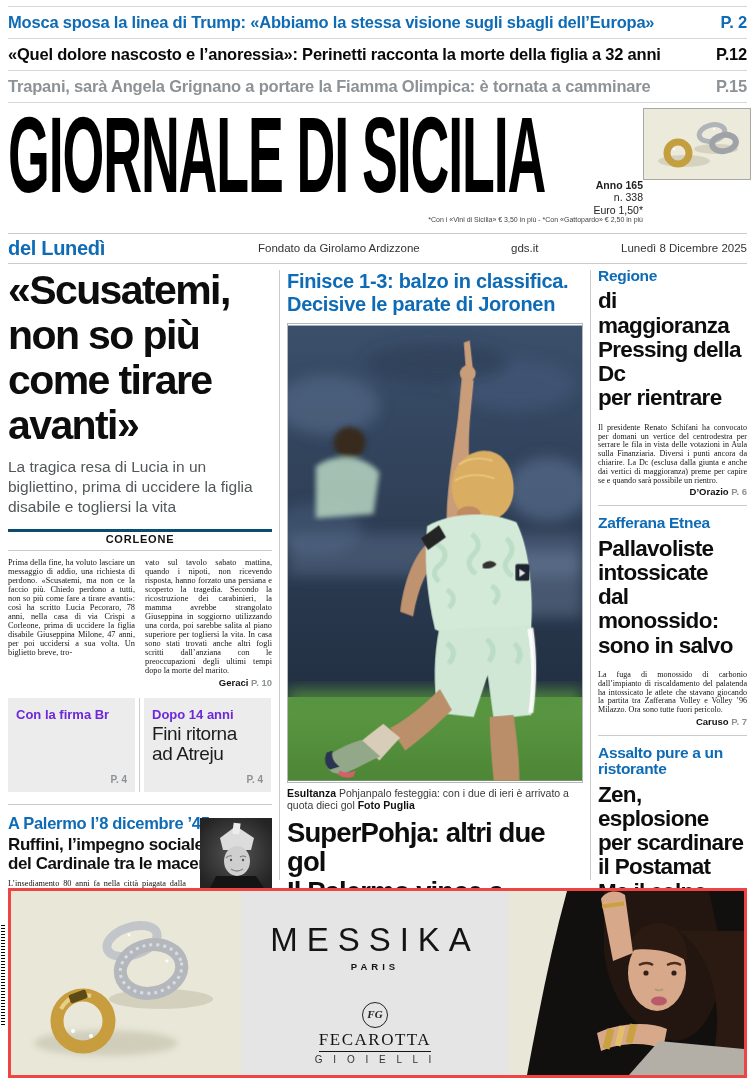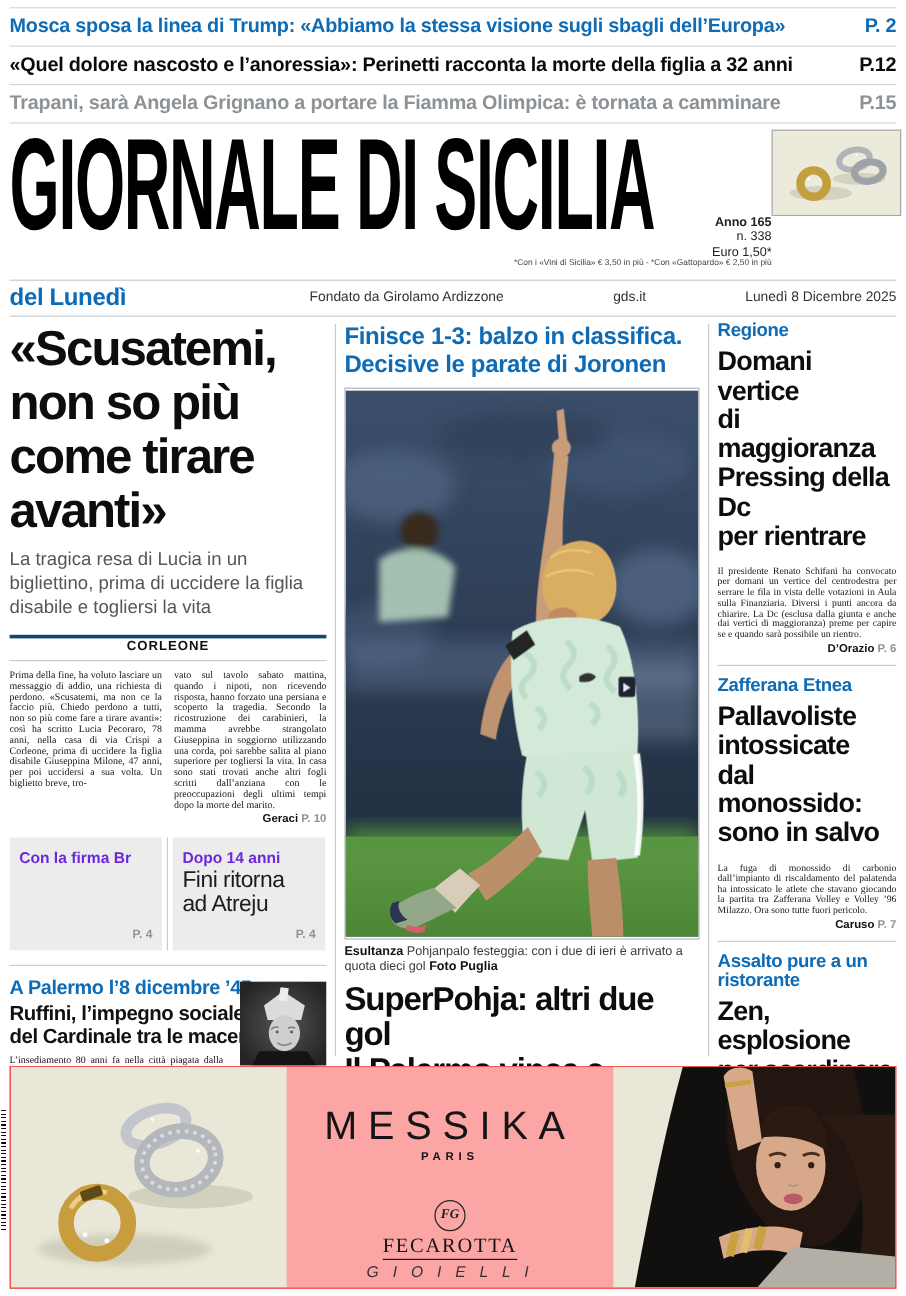--- a/index.html
+++ b/index.html
@@ -79,31 +79,31 @@
   .colR{position:absolute;left:598px;top:268px;width:149px;}
   .rb{margin-bottom:8px;}
   .rb + .rb{border-top:1px solid #c9cbcd;padding-top:9px;}
   .r-k{color:#0e6bb5;font-weight:700;font-size:15.5px;letter-spacing:-.3px;line-height:1.05;margin-bottom:5px;}
   .r-h{font-size:22.5px;font-weight:800;line-height:1.08;letter-spacing:-.7px;color:#0d0d0d;}
   .r-b{margin-top:13px;font-family:"Liberation Serif",serif;font-size:8.1px;line-height:8.8px;text-align:justify;color:#141414;}
   .r-by{text-align:right;font-size:9.5px;margin-top:1px;}
   .r-by .bn{font-weight:700;} .r-by .bp{color:#8d9296;font-weight:700;}
 
   
-  .ad{position:absolute;left:8px;right:8px;top:888px;height:184px;border:1px solid #ef4444;
-      background:#fca5a5;display:flex;overflow:hidden;}
+  .ad{position:absolute;left:8px;right:8px;top:888px;height:184px;border:3px solid #ef4444;
+      background:#e5e5e5;display:flex;overflow:hidden;}
   .ad-rings{flex:none;width:230px;height:184px;}
   .ad-center{flex:1;text-align:center;padding-top:30px;}
   .ad-brand{font-size:33px;letter-spacing:9px;font-weight:400;color:#141414;}
   .ad-brand-sub{font-size:9.5px;letter-spacing:4px;font-weight:700;color:#141414;margin-top:2px;}
   .ad-mono{margin:30px auto 2px;width:24px;height:24px;border:1.4px solid #222;border-radius:50%;
            font-size:11px;font-weight:700;line-height:22px;color:#222;font-family:"Liberation Serif",serif;font-style:italic;}
   .ad-ret{display:inline-block;font-family:"Liberation Serif",serif;font-size:17px;letter-spacing:1.5px;color:#141414;
           border-bottom:1px solid #141414;padding-bottom:1px;}
-  .ad-ret-sub{font-size:13px;letter-spacing:4px;color:#333;margin-top:2px;font-style:italic;}
+  .ad-ret-sub{font-size:10px;letter-spacing:4px;color:#333;margin-top:2px;}
   .ad-addr{font-size:8px;color:#555;margin-top:12px;}
   .ad-model{flex:none;width:235px;height:184px;}
 
   
   .barcode{position:absolute;left:0;top:925px;width:7px;height:120px;}
   .bc-bars{position:absolute;left:1px;top:0;width:4px;height:100px;
      background:repeating-linear-gradient(180deg,#000 0 1px,transparent 1px 3px);}
 </style>
 </head>
 <body>
@@ -294,21 +294,20 @@
       <span class="bn">Butera, A. Arena, Orifici</span>
       <span class="bp">P. 20-21</span>
     </div>
   </div>
 
   <div class="colR">
 
     <div class="rb">
       <div class="r-k">Regione</div>
       <div class="r-h">
-        <div>Domani vertice</div>
         <div>di maggioranza</div>
         <div>Pressing della Dc</div>
         <div>per rientrare</div>
       </div>
       <div class="r-b">Il presidente Renato Schifani ha convocato per domani un vertice del centrodestra per serrare le fila in vista delle votazioni in Aula sulla Finanziaria. Diversi i punti ancora da chiarire. La Dc (esclusa dalla giunta e anche dai vertici di maggioranza) preme per capire se e quando sarà possibile un rientro.</div>
       <div class="r-by">
         <span class="bn">D’Orazio</span>
         <span class="bp">P. 6</span>
       </div>
     </div>

